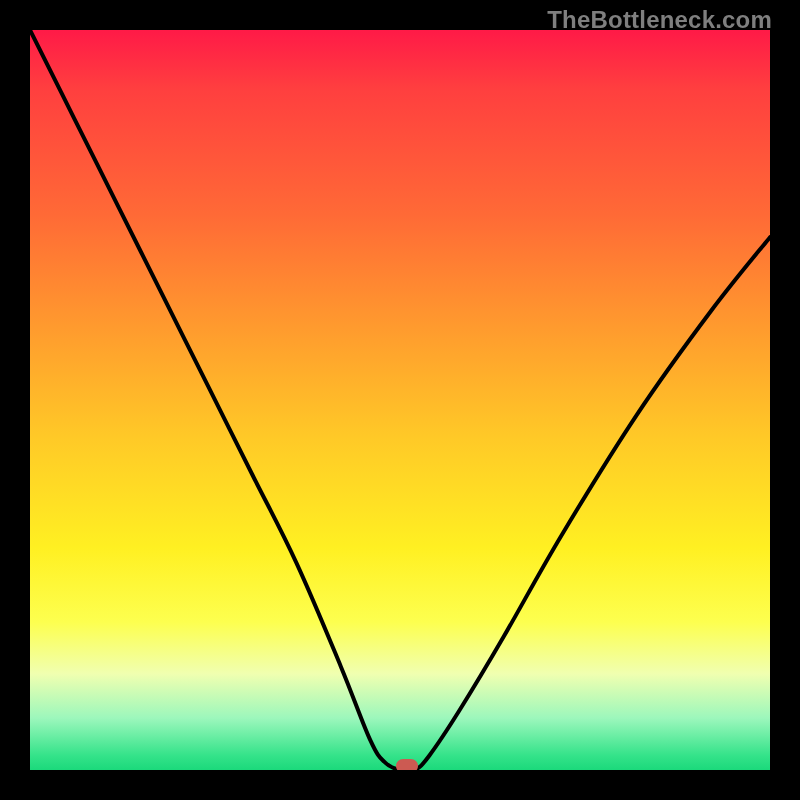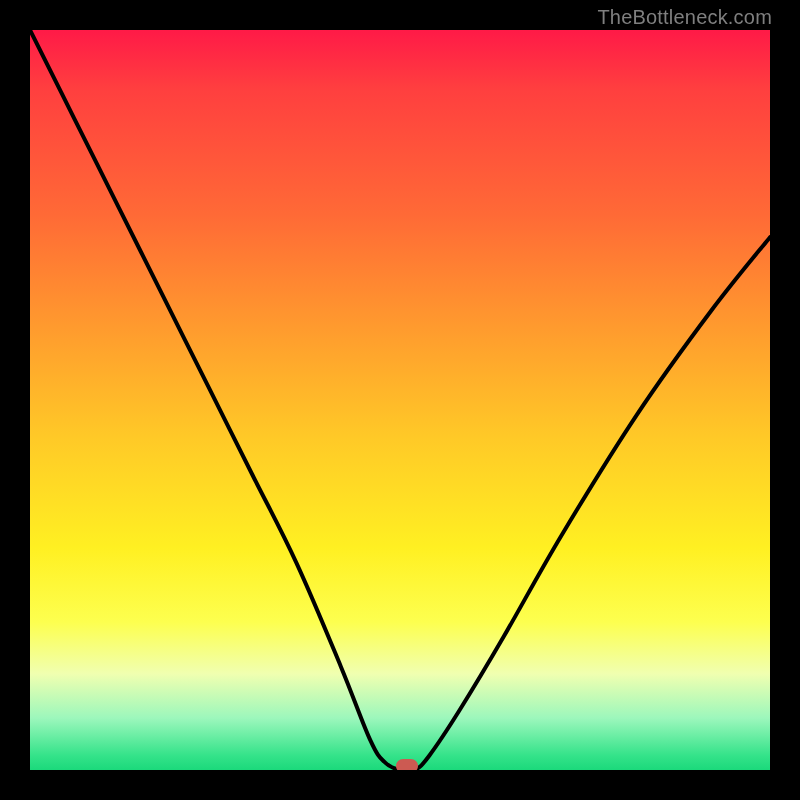--- a/index.html
+++ b/index.html
@@ -46,22 +46,23 @@
       #9cf7bc 93%,
       #35e38a 98%,
       #1bd97b 100%
     );
   }
   .attribution {
     position: absolute;
     top: 6px;
     right: 28px;
     color: #7f7f7f;
-    font-size: 20px;
+    font-size: 24px;
     letter-spacing: 0.2px;
+    font-weight: bold;
   }
   svg.curve {
     position: absolute;
     left: 0;
     top: 0;
     width: 740px;
     height: 740px;
   }
   .marker {
     position: absolute;

